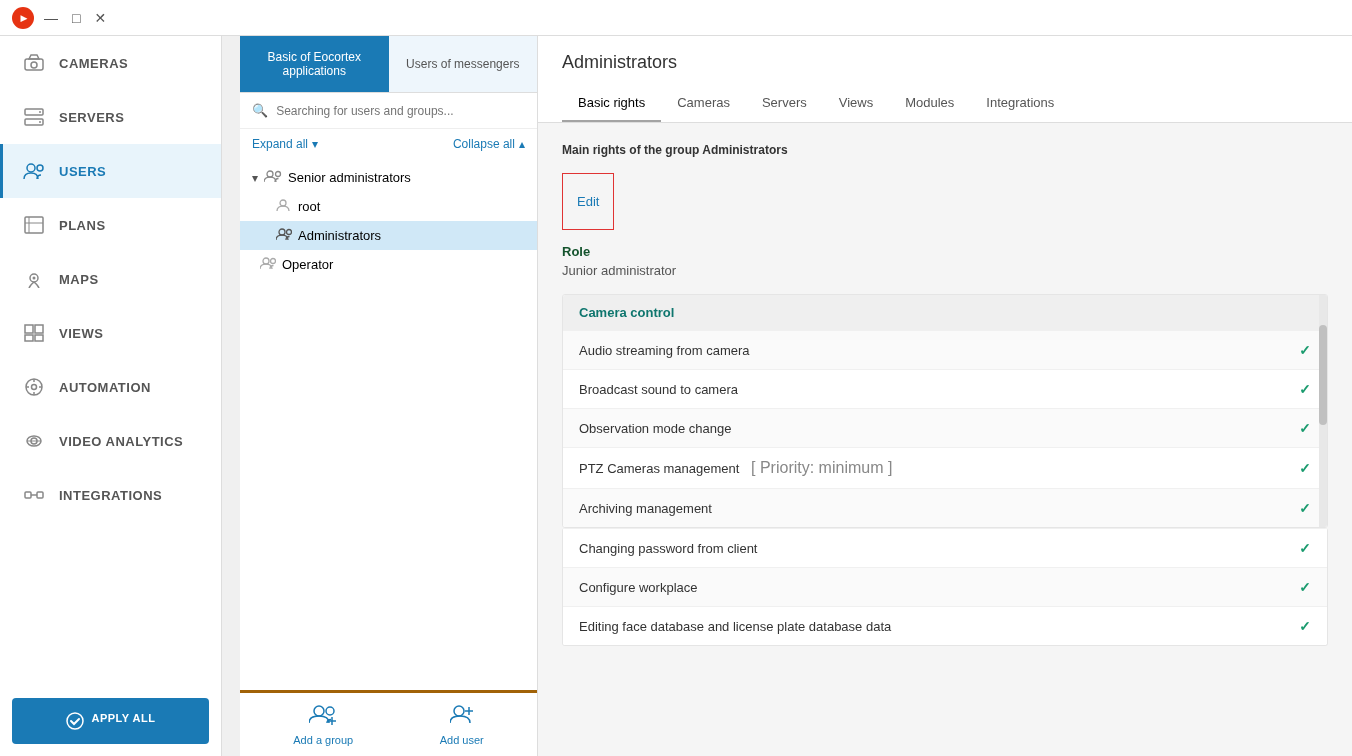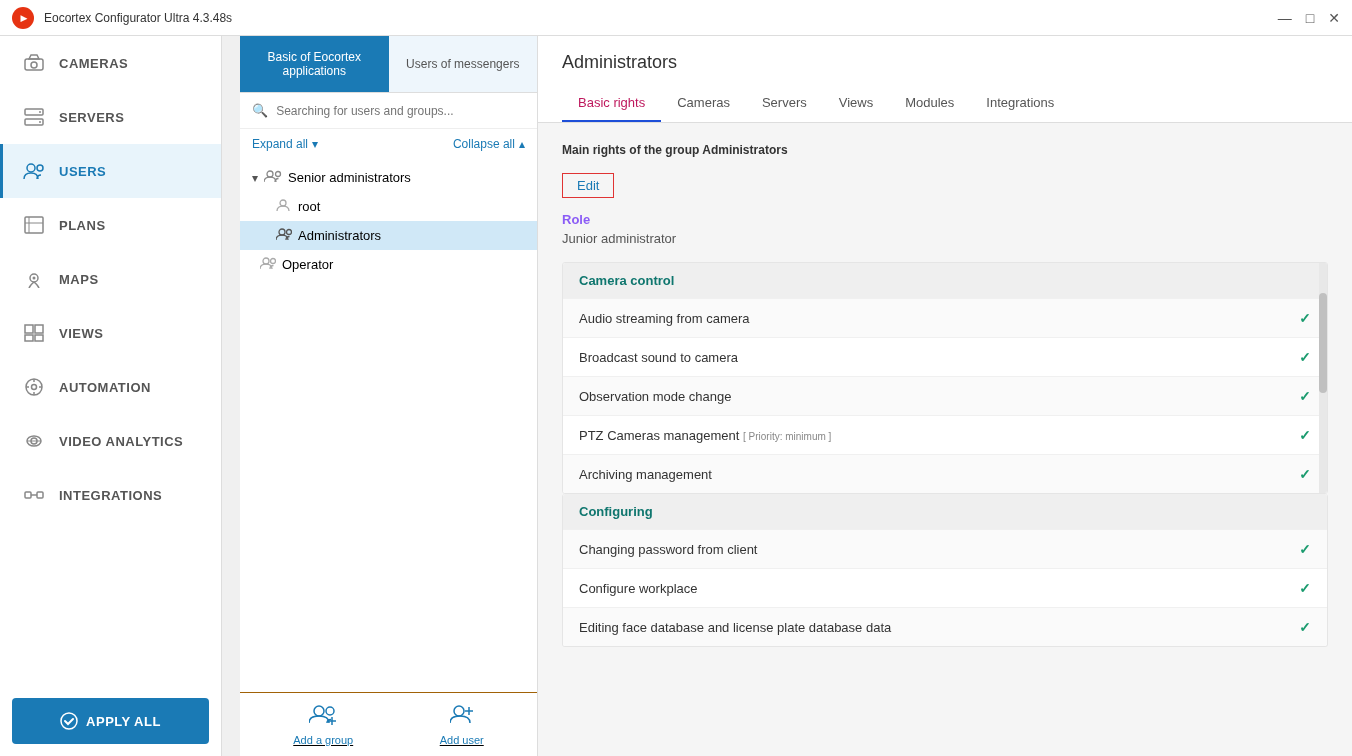--- a/index.html
+++ b/index.html
@@ -68,24 +68,23 @@
       flex-shrink: 0;
     }
     .apply-all-btn {
       margin: 12px;
       background: #1a7ab5;
       color: #fff;
       border: none;
       border-radius: 4px;
       padding: 14px 28px;
       cursor: pointer;
-      font-size: 13px;
+      font-size: 11px;
       font-weight: 600;
       display: flex;
-      align-items: center;
       justify-content: center;
       gap: 8px;
       letter-spacing: 0.5px;
     }
 
     
     .content-area {
       display: flex;
       flex: 1;
       overflow: hidden;
@@ -162,25 +161,24 @@
       display: flex;
       align-items: center;
       padding: 6px 12px 6px 36px;
       cursor: pointer;
       font-size: 13px;
     }
     .tree-item.selected { background: #d0e8f7; }
     .tree-item .user-icon { color: #aaa; margin-right: 8px; }
     .tree-item .group-icon { color: #aaa; margin-right: 8px; }
     .middle-footer {
-      border-top: 1px solid #a16207;
+      border-top: 3px solid #a16207;
       display: flex;
       justify-content: space-around;
       padding: 10px;
-      text-decoration: underline;
     }
     .footer-btn {
       display: flex;
       flex-direction: column;
       align-items: center;
       cursor: pointer;
       color: #1a7ab5;
       font-size: 11px;
       gap: 4px;
       background: none;
@@ -212,45 +210,45 @@
       gap: 0;
     }
     .right-tab {
       padding: 10px 16px;
       cursor: pointer;
       color: #555;
       font-size: 13px;
       border-bottom: 2px solid transparent;
     }
     .right-tab.active {
-      color: #be185d;
-      border-bottom: 2px solid #1d4ed8;
+      color: #000000;
+      border-bottom: 2px solid #a3a3a3;
     }
     .right-content {
       flex: 1;
       overflow-y: auto;
       padding: 20px 24px;
     }
     .section-title {
       font-size: 12px;
       font-weight: 600;
       color: #333;
       margin-bottom: 16px;
     }
     .edit-link-btn {
       display: inline-block;
       color: #1a7ab5;
       font-size: 13px;
       cursor: pointer;
       border: 1px solid #e03333;
-      padding: 4px 14px;
+      padding: 20px 14px;
       margin-bottom: 14px;
       text-decoration: none;
     }
-    .role-label { font-size: 13px; font-weight: 600; color: #8b5cf6; margin-bottom: 4px; }
+    .role-label { font-size: 13px; font-weight: 600; color: #14532d; margin-bottom: 4px; }
     .role-value { font-size: 13px; color: #555; margin-bottom: 16px; }
     .rights-section {
       background: #fff;
       border: 1px solid #e5e5e5;
       border-radius: 3px;
       overflow: hidden;
     }
     .rights-section-header {
       background: #efefef;
       padding: 10px 16px;
@@ -261,36 +259,36 @@
     .rights-row {
       display: flex;
       align-items: center;
       padding: 11px 16px;
       border-top: 1px solid #f0f0f0;
       background: #fff;
     }
     .rights-row:nth-child(even) { background: #fafafa; }
     .rights-row-label { flex: 1; font-size: 13px; color: #333; }
     .rights-row-tag {
-      font-size: 10px;
+      font-size: 16px;
       color: #888;
+      margin-left: 8px;
     }
     .checkmark { color: #1a9b6e; font-size: 14px; font-weight: bold; }
 
     
     .right-content::-webkit-scrollbar { width: 8px; }
     .right-content::-webkit-scrollbar-track { background: #f0f0f0; }
     .right-content::-webkit-scrollbar-thumb { background: #c5c5c5; border-radius: 4px; }
   </style>
 </head>
 <body>
 
 <div class="titlebar">
   <div class="titlebar-logo"></div>
-  <span class="titlebar-title">Eocortex Configurator Ultra 4.3.48s</span>
   <div class="titlebar-controls">
     <span class="titlebar-btn">—</span>
     <span class="titlebar-btn">□</span>
     <span class="titlebar-btn">✕</span>
   </div>
 </div>
 
 <div class="main-layout">
 
   <div class="sidebar">
@@ -549,21 +547,20 @@
             <span class="checkmark">✓</span>
           </div>
 
           <div style="position:absolute; right:0; top:0; bottom:0; width:8px; background:#e8e8e8;">
             <div style="position:absolute; right:0; width:8px; height:100px; background:#c0c0c0; border-radius:4px; top:30px;"></div>
           </div>
         </div>
 
         
         <div class="rights-section" style="margin-top: 0; border-top: none;">
-          <div class="rights-section-header">Configuring</div>
           <div class="rights-row">
             <span class="rights-row-label">Changing password from client</span>
             <span class="checkmark">✓</span>
           </div>
           <div class="rights-row">
             <span class="rights-row-label">Configure workplace</span>
             <span class="checkmark">✓</span>
           </div>
           <div class="rights-row">
             <span class="rights-row-label">Editing face database and license plate database data</span>

